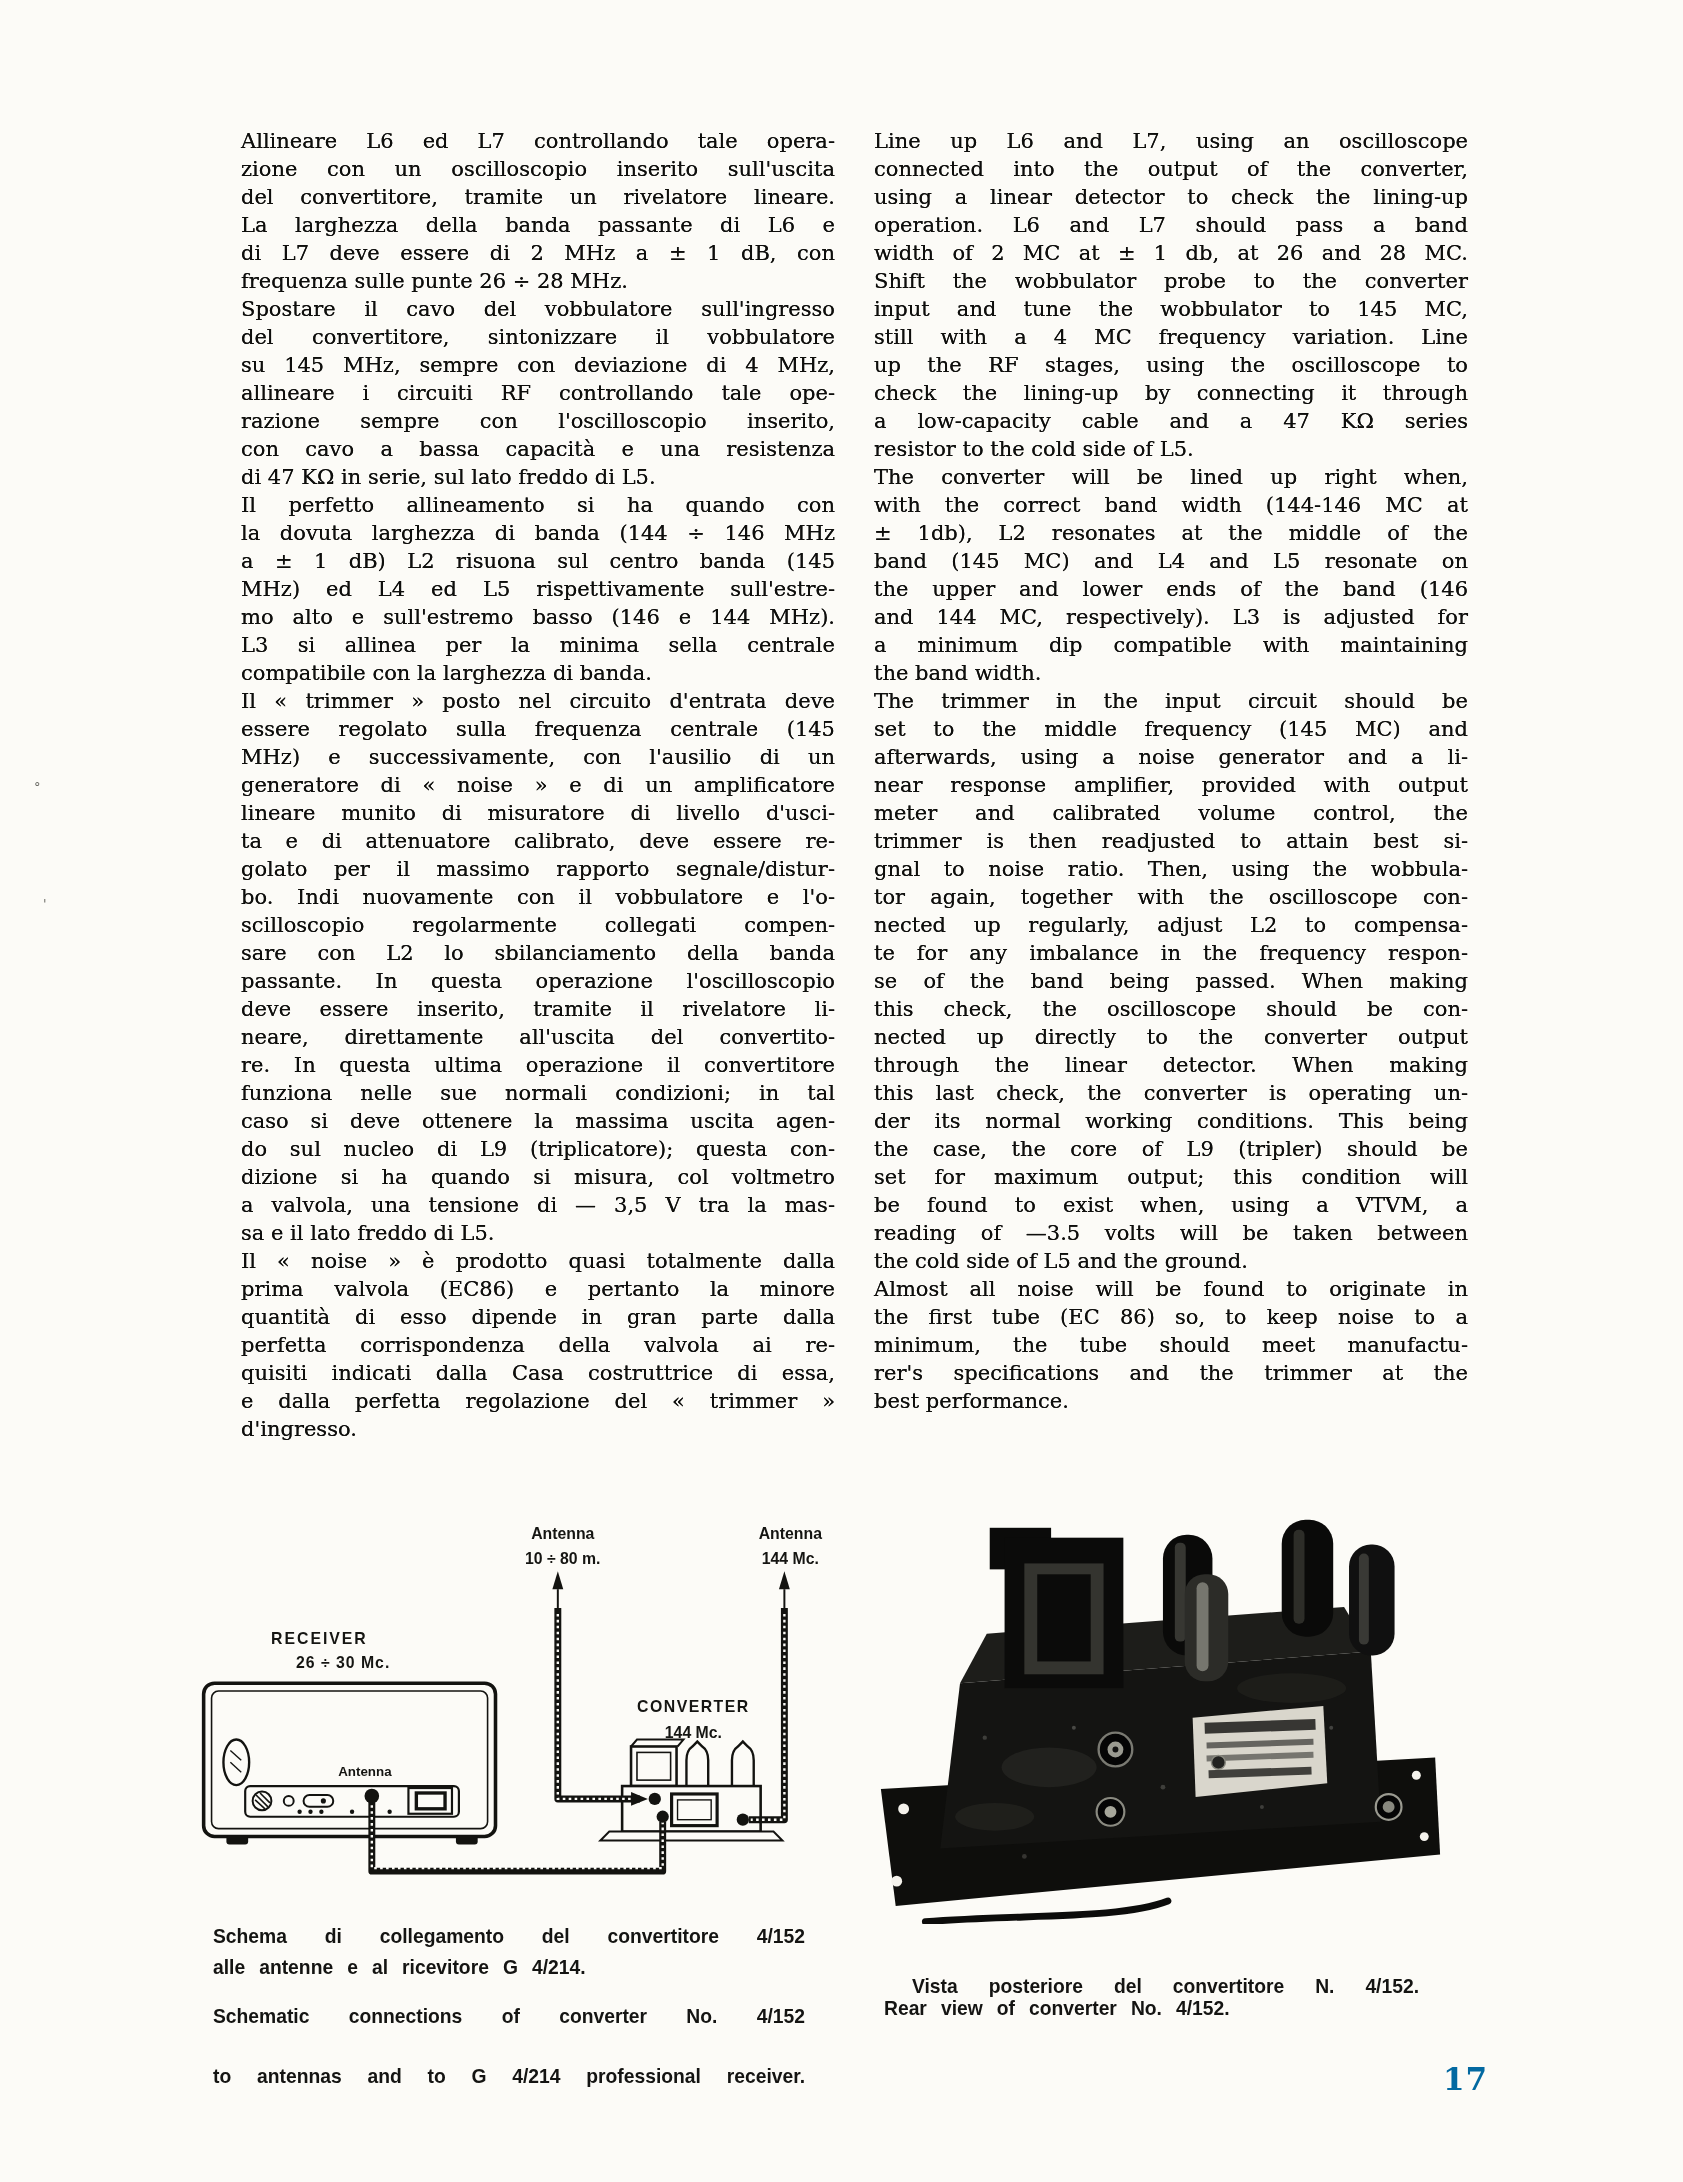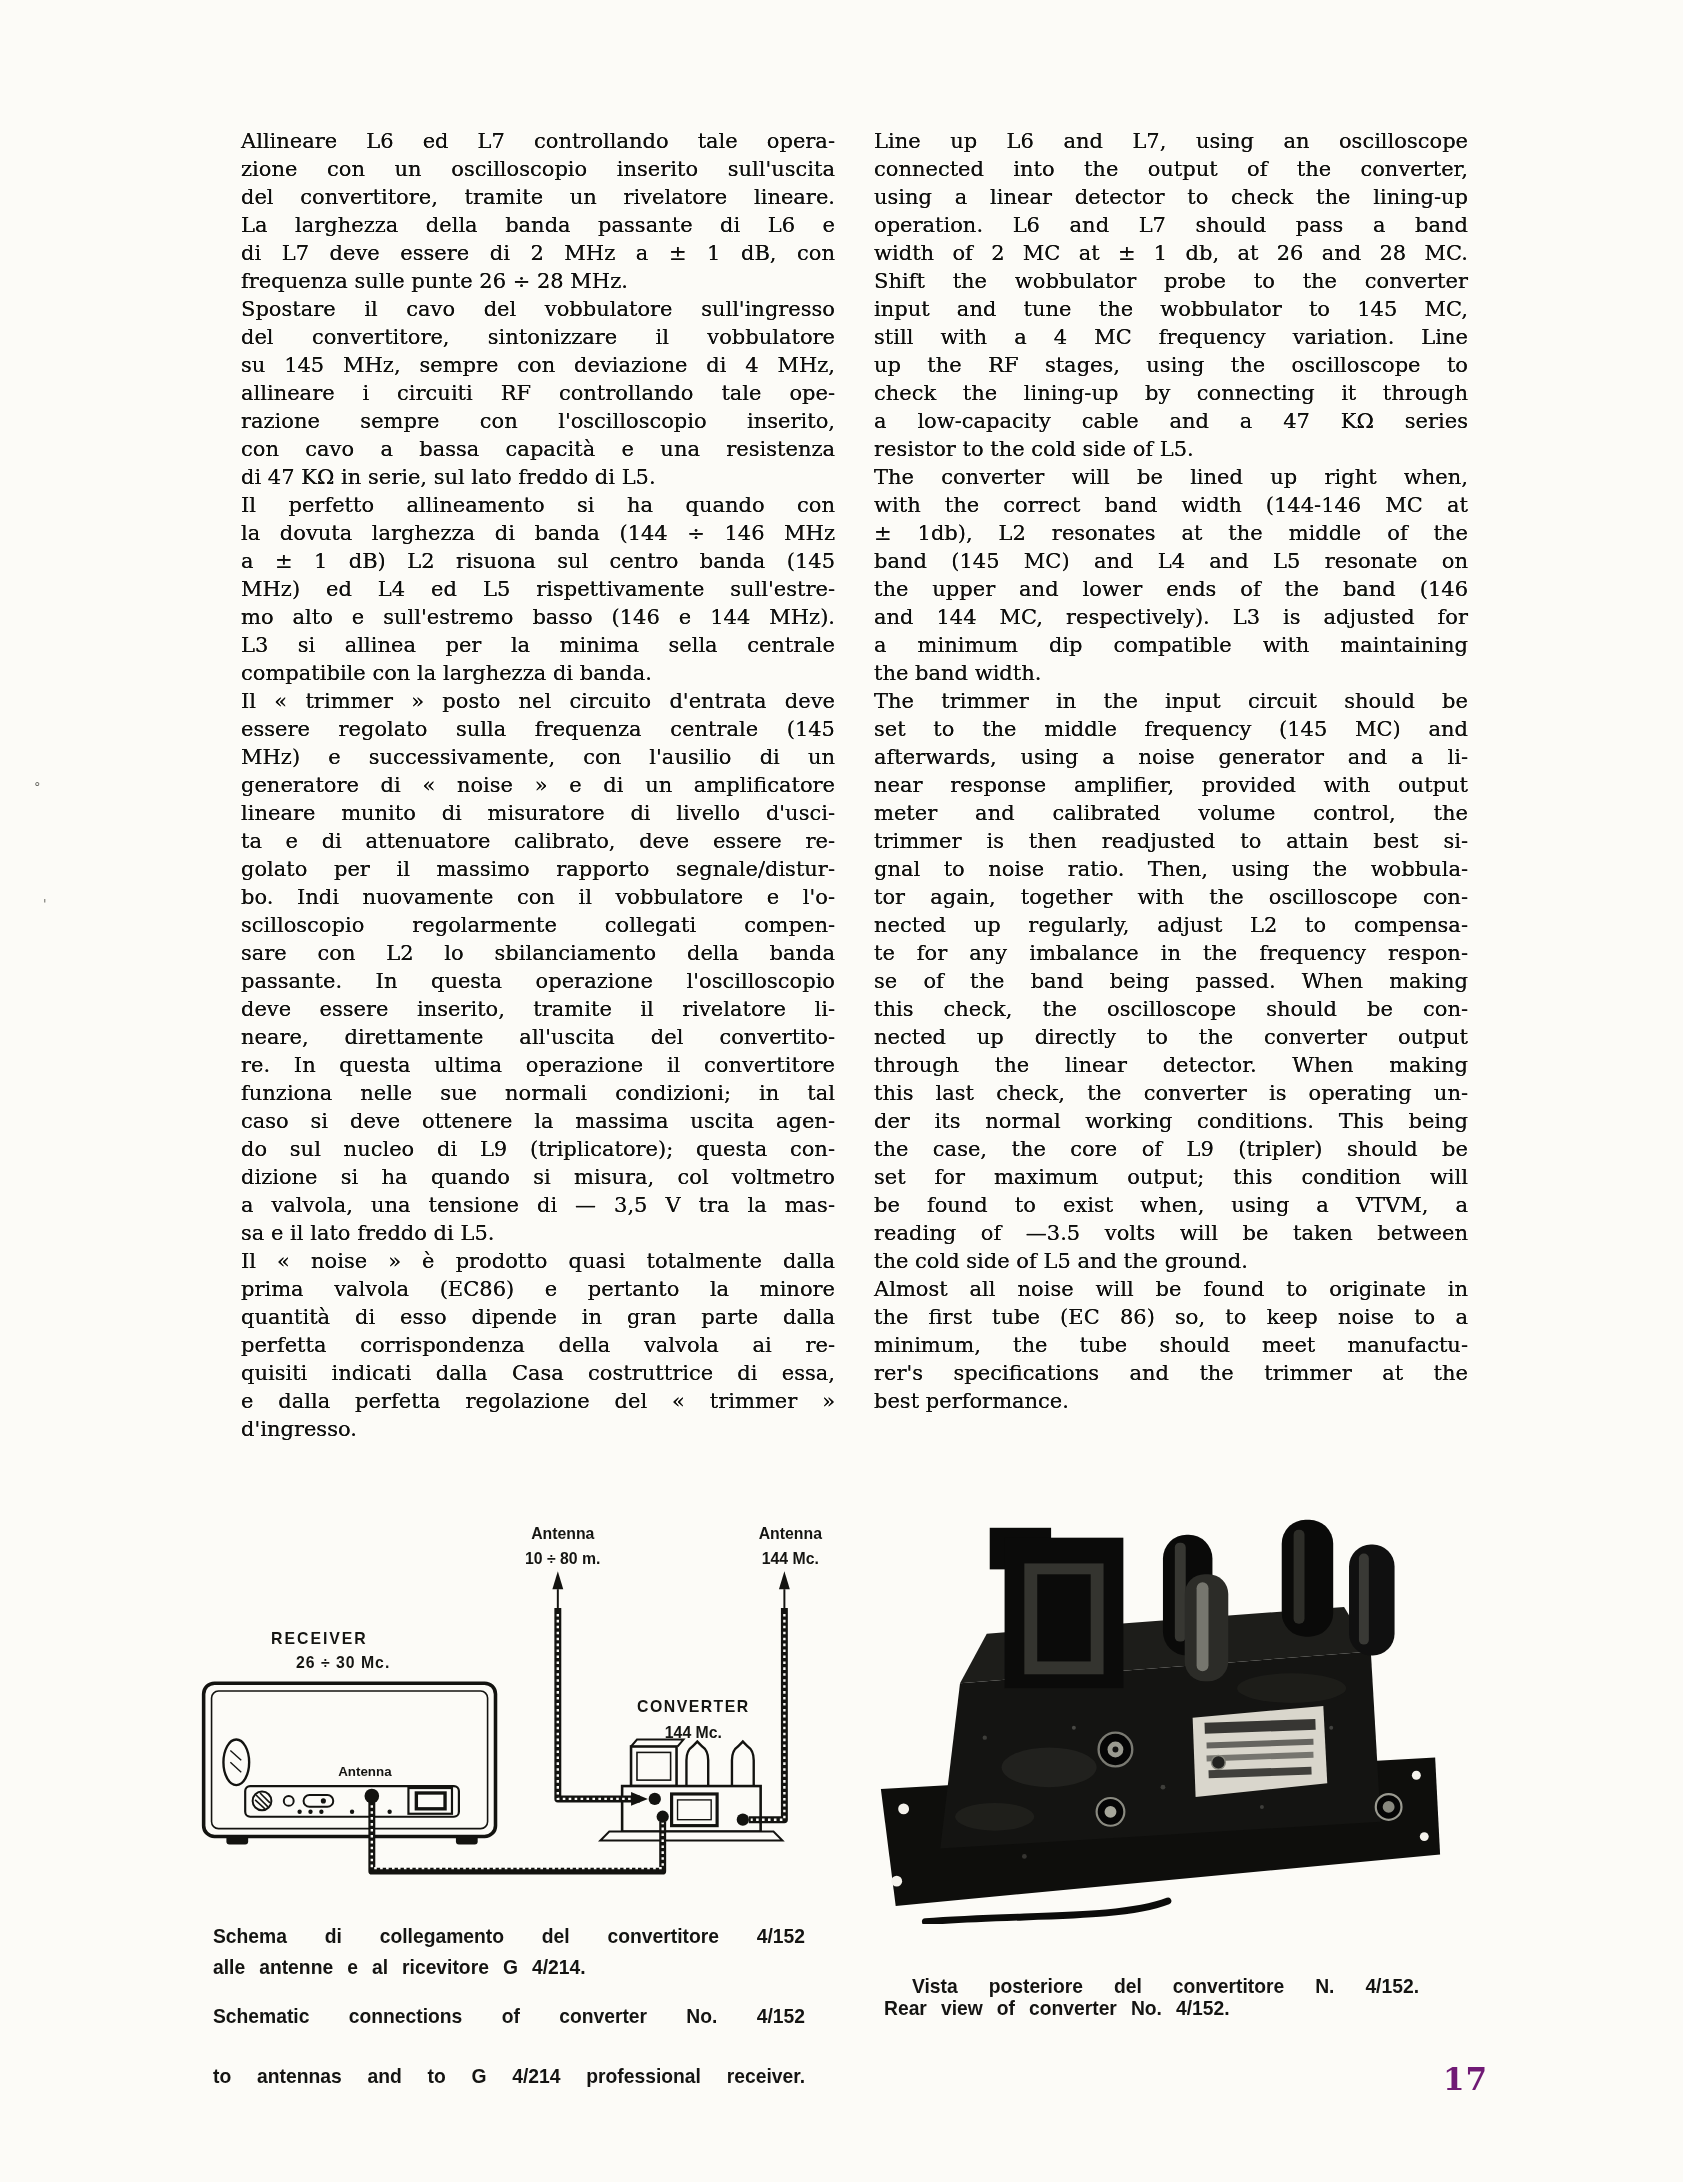--- a/index.html
+++ b/index.html
@@ -12,21 +12,21 @@
   .tline.tlast{text-align:justify;text-align-last:left;}
   
   .cap{position:absolute;font-family:"Liberation Sans",sans-serif;font-weight:bold;
        font-size:19.3px;color:#141412;line-height:31px;}
   .cap .stretch{text-align:justify;text-align-last:justify;margin-top:29px;}
   .cap .loose{word-spacing:.45em;}
   
   .fig{position:absolute;}
   svg text{font-family:"Liberation Sans",sans-serif;font-weight:bold;fill:#151512;}
   .pageno{position:absolute;left:1443px;top:2061px;font-family:"DejaVu Serif",serif;
-          font-weight:bold;font-size:31px;color:#701a75;letter-spacing:1px;}
+          font-weight:bold;font-size:31px;color:#0369a1;letter-spacing:1px;}
   .speck{position:absolute;font-size:13px;color:#6b6b66;font-family:"DejaVu Serif",serif;}
 </style>
 </head>
 <body>
 
 <div class="page">
 
   <span class="speck" style="left:34px;top:780px;">°</span>
   <span class="speck" style="left:43px;top:897px;">'</span>
 

